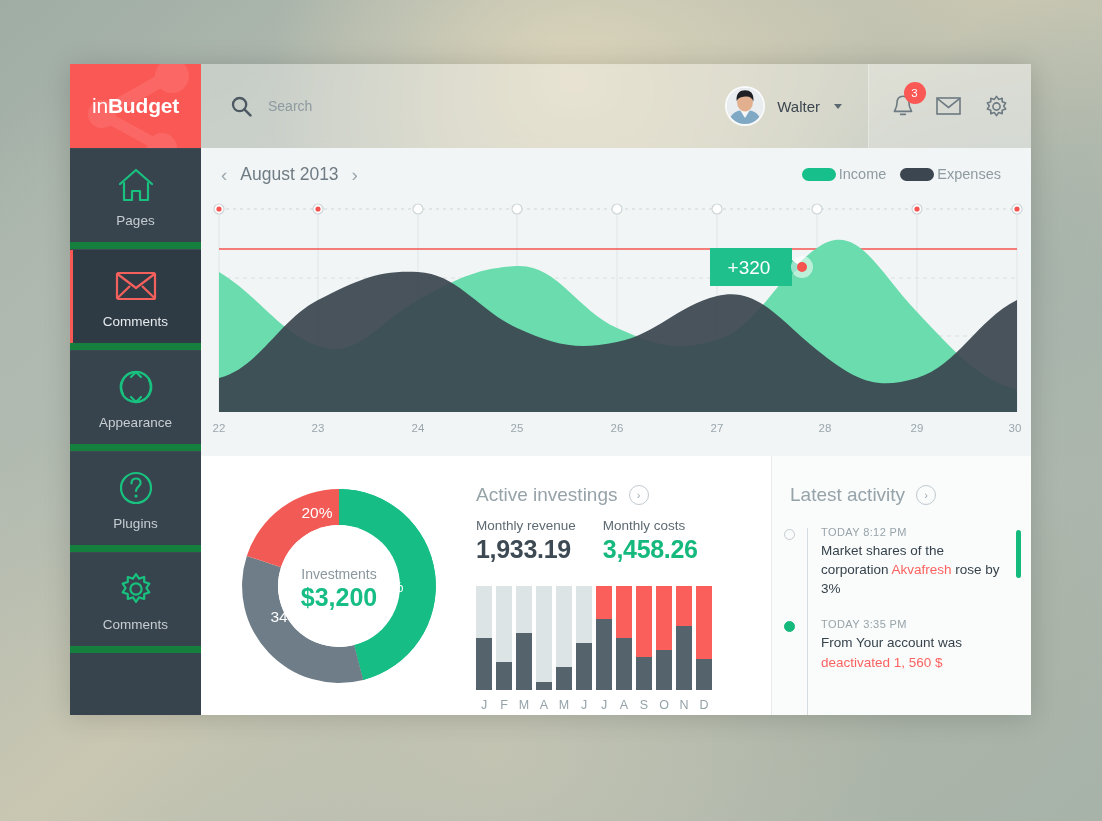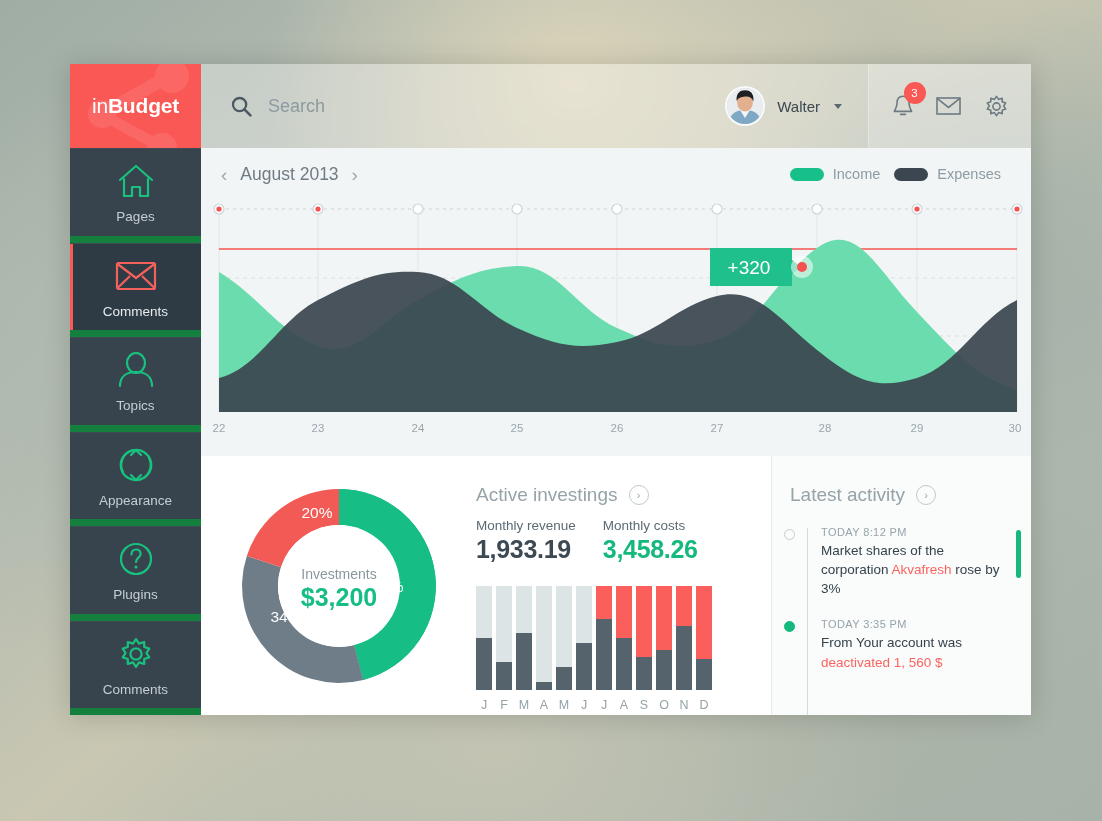--- a/index.html
+++ b/index.html
@@ -97,21 +97,21 @@
     background: rgba(255,255,255,0.34);
     backdrop-filter: blur(4px);
   }
   #search-area {
     flex: 1; display: flex; align-items: center; padding-left: 30px; height: 100%;
   }
   #search-area .s-icon { margin-right: 16px; display: flex; }
   #search-input {
     border: none; background: transparent; outline: none;
     font-family: "Liberation Sans", sans-serif;
-    font-size: 18px; color: #4a5560; width: 330px;
+    font-size: 14px; color: #4a5560; width: 330px;
   }
   #search-input::placeholder { color: #8d9aa0; }
 
   #user-area {
     display: flex; align-items: center; gap: 12px; padding-right: 26px; height: 100%;
   }
   #avatar {
     width: 40px; height: 40px; border-radius: 50%;
     overflow: hidden; background: #d8dde0;
     border: 2px solid rgba(255,255,255,0.85);
@@ -141,21 +141,21 @@
     position: relative;
   }
   #chart-head {
     height: 52px; display: flex; align-items: center;
     padding: 0 30px 0 20px;
   }
   #date-nav { display: flex; align-items: center; gap: 13px; }
   .arrow-btn { color: #9aa7ad; font-size: 19px; cursor: pointer; line-height: 1; }
   #month-label { color: #6f7c84; font-size: 17.5px; }
   #legend { margin-left: auto; display: flex; align-items: center; gap: 14px; }
-  .legend-item { display: flex; align-items: center; gap: 9px; }
+  .legend-item { display: flex; align-items: center; gap: 3px; }
   .legend-pill { width: 34px; height: 13px; border-radius: 7px; }
   .legend-text { color: #8e9ba1; font-size: 14.5px; }
 
   #chart-area { position: relative; height: 256px; }
   #chart-svg { position: absolute; left: 0; top: 0; }
   #xlabels {
     position: absolute; left: 0; right: 0; top: 222px;
     height: 20px;
   }
   .xlab { position: absolute; font-size: 11.5px; color: #9aa6ac; transform: translateX(-50%); }
@@ -252,29 +252,20 @@
         <span class="nav-icon">
           <svg width="42" height="32" viewBox="0 0 42 32">
               <rect x="2" y="3" width="38" height="26" rx="1.5" fill="none" stroke="#f4605c" stroke-width="2.2"></rect>
               <path d="M2.5 4 L21 18 L39.5 4" fill="none" stroke="#f4605c" stroke-width="2.2" stroke-linejoin="round"></path>
               <path d="M2.5 28 L15 16 M39.5 28 L27 16" fill="none" stroke="#f4605c" stroke-width="2.2"></path>
             </svg>
         </span>
         <span class="nav-label">Comments</span>
       </div>
 
-      <div class="nav-item">
-        <span class="nav-icon">
-          <svg width="38" height="36" viewBox="0 0 38 36">
-              <ellipse cx="19" cy="11" rx="9" ry="10" fill="none" stroke="#19c17f" stroke-width="2.2"></ellipse>
-              <path d="M3 34 C3 24 10 20 19 20 C28 20 35 24 35 34" fill="none" stroke="#19c17f" stroke-width="2.2" stroke-linecap="round"></path>
-            </svg>
-        </span>
-        <span class="nav-label">Topics</span>
-      </div>
 
       <div class="nav-item">
         <span class="nav-icon">
           <svg width="38" height="38" viewBox="0 0 38 38">
               <path d="M19 4 A15 15 0 1 0 32 12" fill="none" stroke="#19c17f" stroke-width="2.2" stroke-linecap="round"></path>
               <path d="M19 34 A15 15 0 1 0 6 26" fill="none" stroke="#19c17f" stroke-width="2.2" stroke-linecap="round"></path>
               <path d="M19 4 L14 9 M19 4 L24 9" fill="none" stroke="#19c17f" stroke-width="2.2" stroke-linecap="round"></path>
               <path d="M19 34 L24 29 M19 34 L14 29" fill="none" stroke="#19c17f" stroke-width="2.2" stroke-linecap="round"></path>
             </svg>
         </span>

